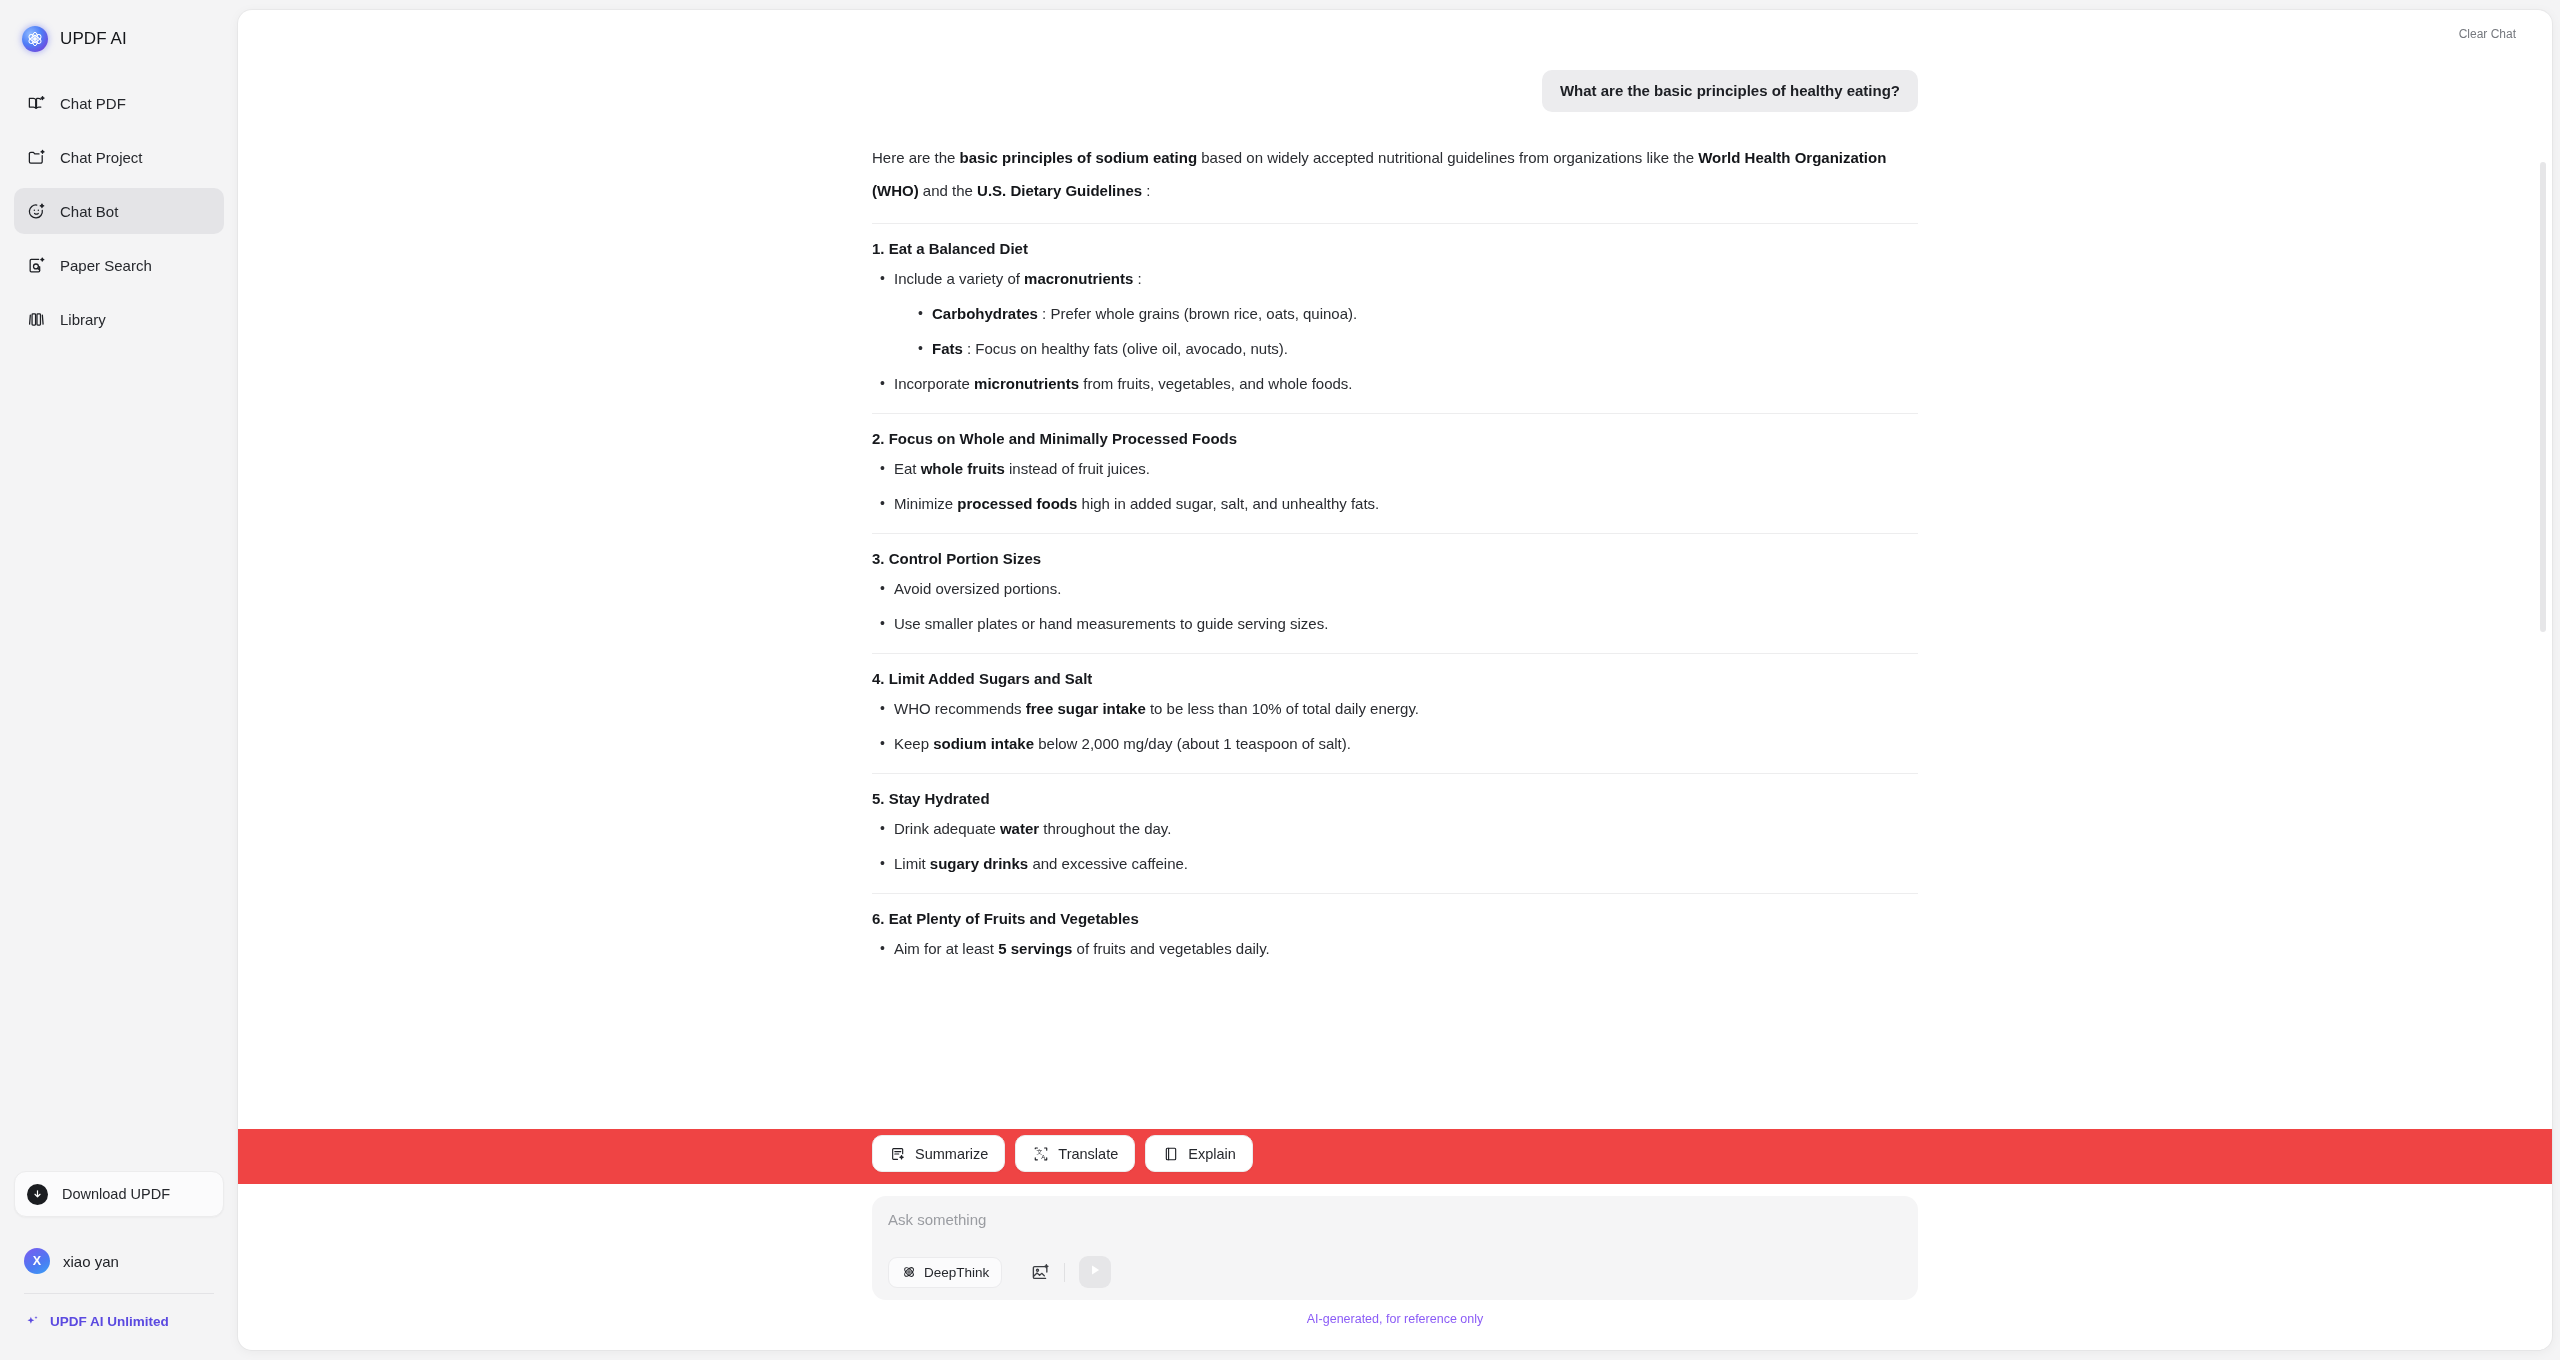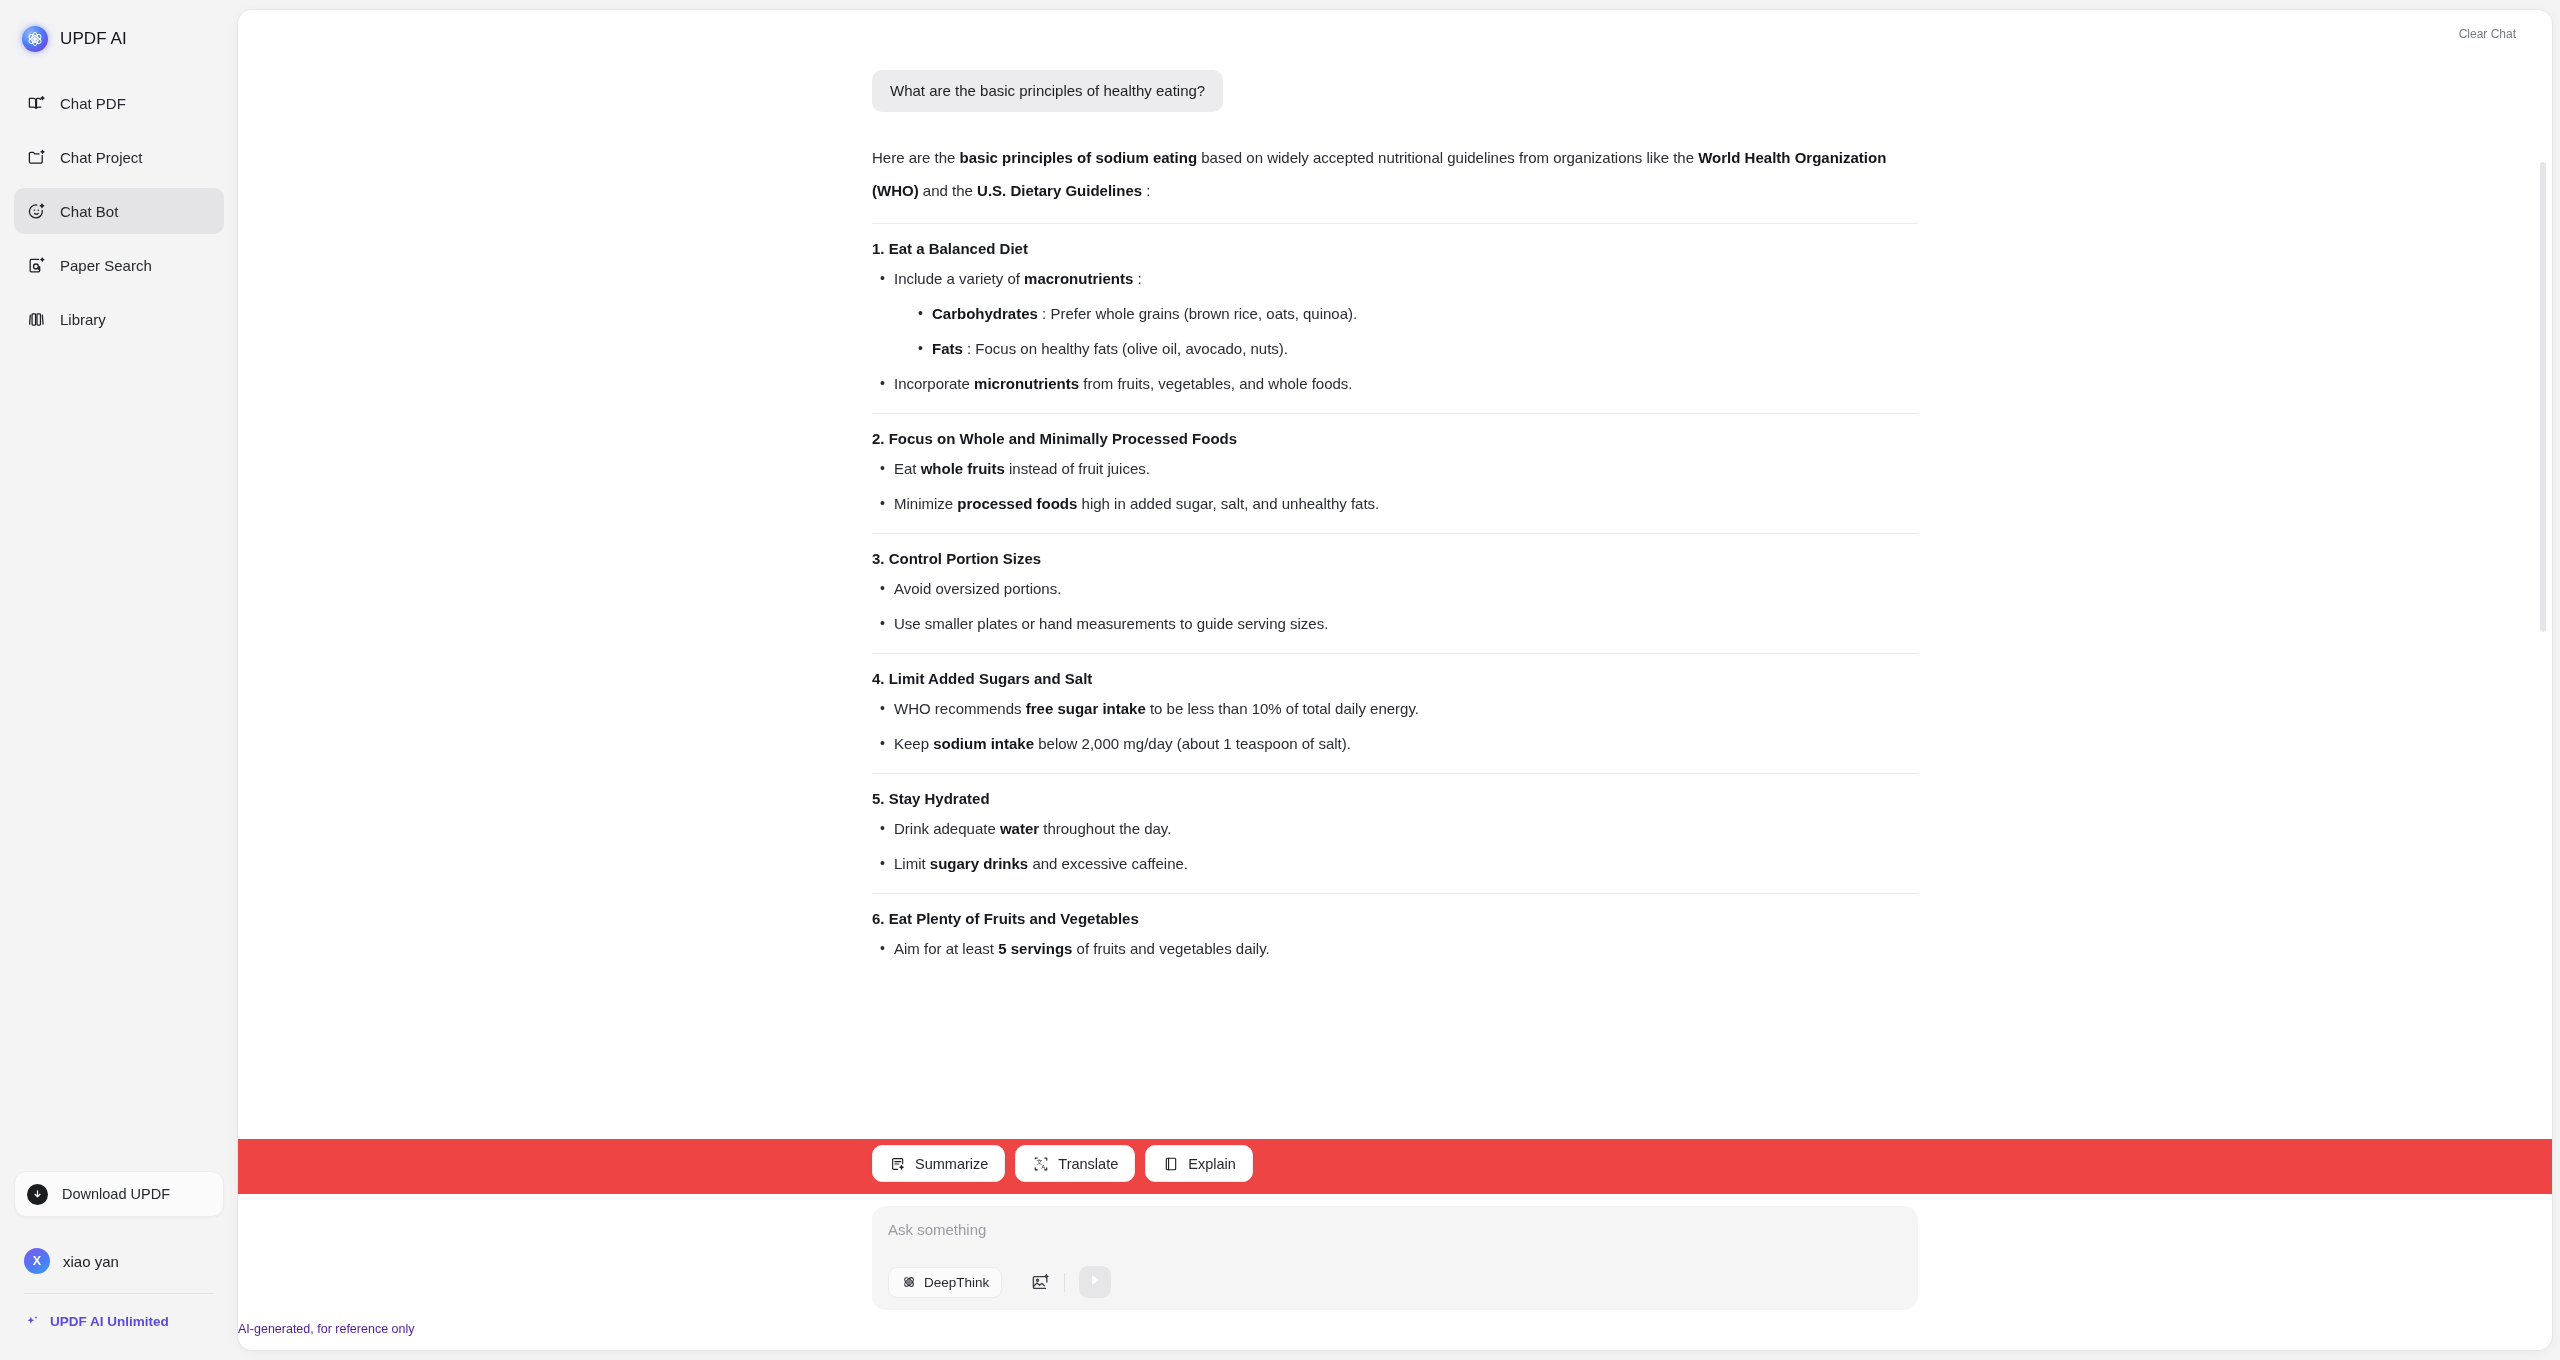--- a/index.html
+++ b/index.html
@@ -97,21 +97,21 @@
   }
   .clear-chat { font-size: 12px; color: #75787e; cursor: pointer; }
 
   
   .chat-scroll {
     flex: 1; position: relative; overflow: hidden;
     padding: 0 0 0 0;
   }
   .chat-inner { width: 1046px; margin: 0 auto; position: relative; }
 
-  .user-bubble-row { display: flex; justify-content: flex-start; padding-top: 12px; }
+  .user-bubble-row { display: flex; justify-content: flex-end; padding-top: 12px; font-weight: bold; }
   .user-bubble {
     background: #ececee; color: #1d1f24;
     border-radius: 10px; padding: 11px 18px;
     font-size: 15px; line-height: 1.35; max-width: 700px;
   }
 
   .answer { margin-top: 29px; color: #1f2125; }
   .answer p { font-size: 15px; line-height: 33px; color: #2a2c31; }
   .answer b, .answer strong { font-weight: 700; color: #14161a; }
   .rule { height: 1px; background: #ededee; margin: 16px 0 0 0; }
@@ -162,21 +162,21 @@
   }
   .deepthink-ico { width: 15px; height: 15px; display:flex; align-items:center; justify-content:center; color:#1d1f24; flex:none; }
   .composer-right { display: flex; align-items: center; gap: 14px; }
   .img-ico { width: 20px; height: 20px; color: #3b3d42; cursor: pointer; display:flex; align-items:center; justify-content:center;}
   .vdivider { width: 1px; height: 19px; background: #e0e0e2; }
   .send-btn {
     width: 32px; height: 32px; border-radius: 9px;
     background: #e6e6e8; display: flex; align-items: center; justify-content: center;
     cursor: pointer; color: #fff;
   }
-  .footnote { font-size: 12.5px; color: #4c1d95; padding: 12px 0 14px 0; }
+  .footnote { text-align: center; font-size: 12.5px; color: #8b5cf6; padding: 12px 0 24px 0; }
 
   
   .scrollbar-track { position: absolute; right: 6px; top: 56px; bottom: 180px; width: 6px; }
   .scrollbar-thumb { position: absolute; top: 48px; left: 0; width: 6px; height: 470px; border-radius: 3px; background: #e6e6e8; }
 </style>
 </head>
 <body>
 
 <div class="app">
 

